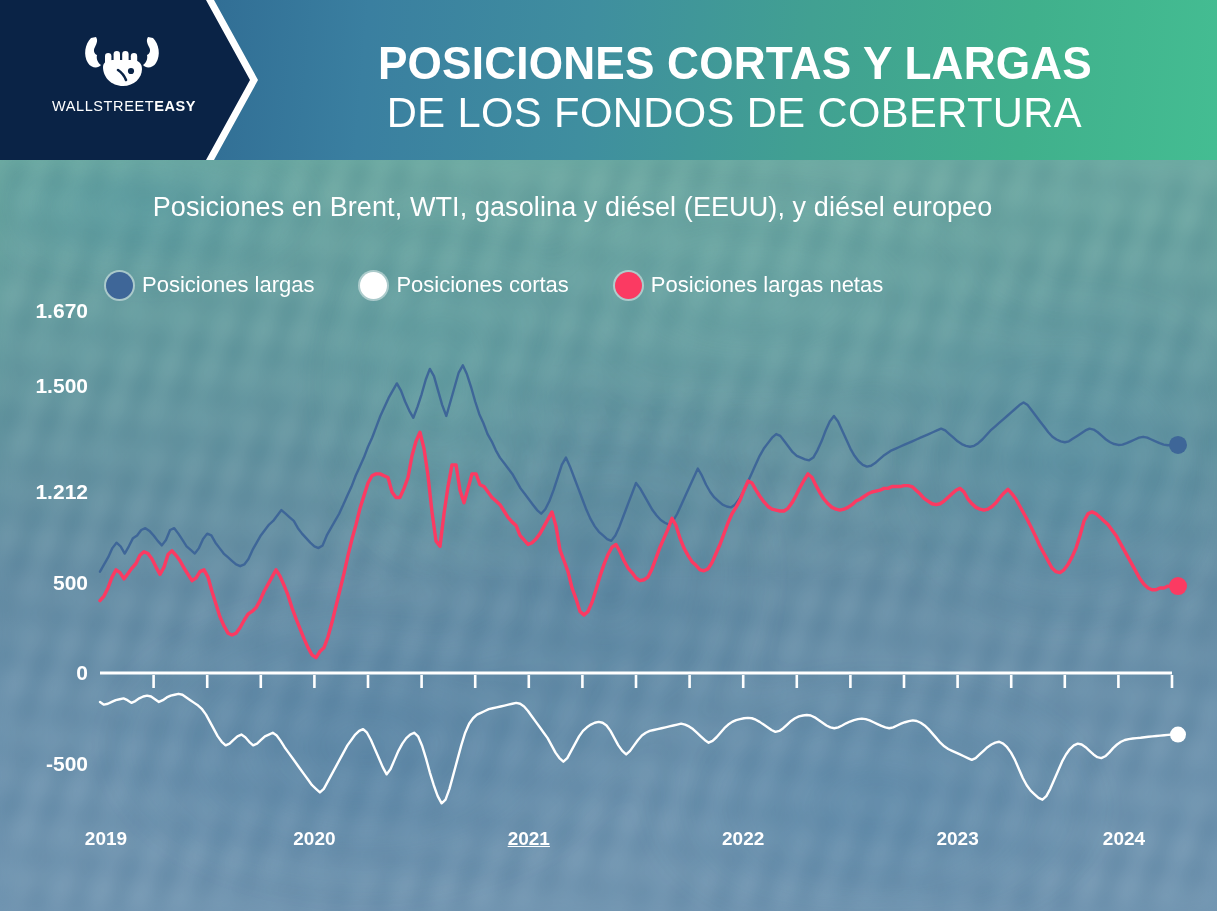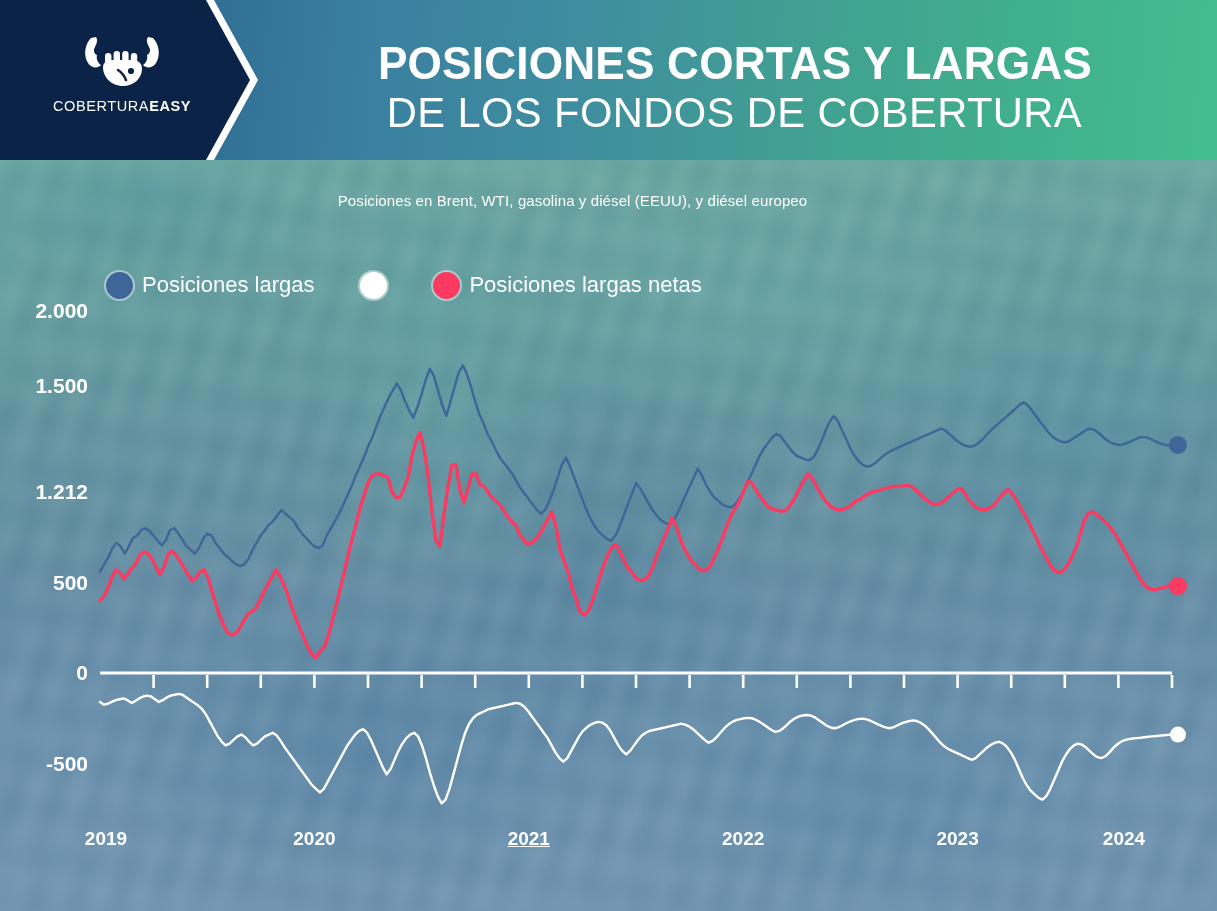--- a/index.html
+++ b/index.html
@@ -153,21 +153,21 @@
     margin-top: 2px;
     transform: scaleX(0.97);
   }
 
   
   .subtitle {
     position: absolute;
     left: 0; top: 192px;
     width: 1145px;
     text-align: center;
-    font-size: 15px;
+    font-size: 27px;
     color: #ffffff;
     font-weight: 400;
     letter-spacing: 0.1px;
   }
   .legend {
     position: absolute;
     left: 106px; top: 272px;
     display: flex;
     align-items: center;
     gap: 46px;
@@ -237,38 +237,39 @@
           <path d="M79 2 C85 8, 87 19, 82 27 C79 32, 72 33, 69 29 C72 27, 74 23, 73 19 C76 18, 77 14, 75 11 C73 7, 72 4, 74 1 Z"></path>
           <rect x="31" y="17" width="6.4" height="17" rx="3.2"></rect>
           <rect x="39.6" y="15" width="6.4" height="19" rx="3.2"></rect>
           <rect x="48.2" y="15" width="6.4" height="19" rx="3.2"></rect>
           <rect x="56.8" y="17" width="6.4" height="17" rx="3.2"></rect>
           <path d="M29 31 C29 26, 34 24, 40 24 L58 24 C64 24, 68 27, 68 33 C68 42, 60 50, 49 50 C37 50, 29 41, 29 31 Z"></path>
           <path d="M44 34 C47 36, 50 39, 52 44" stroke="#0a2346" stroke-width="2.6" fill="none" stroke-linecap="round"></path>
           <circle cx="57" cy="35" r="3.1" fill="#0a2346"></circle>
         </g>
       </svg>
-      <div class="logo-text"><span>COBERTURA</span><b>EASY</b></div>
+      <div class="logo-text"><span>WALLSTREET</span><b>EASY</b></div>
     </div>
 
     <div class="title-block">
       <div class="title-1">POSICIONES CORTAS Y LARGAS</div>
       <div class="title-2">DE LOS FONDOS DE COBERTURA</div>
     </div>
   </div>
 
   <div class="subtitle">Posiciones en Brent, WTI, gasolina y diésel (EEUU), y diésel europeo</div>
 
   <div class="legend">
     <div class="legend-item">
       <span class="legend-dot" id="sw0" style="background: rgb(62, 102, 152);"></span>
       <span class="legend-label">Posiciones largas</span>
     </div>
     <div class="legend-item">
       <span class="legend-dot" id="sw1" style="background: rgb(255, 255, 255);"></span>
+      <span class="legend-label">Posiciones cortas</span>
     </div>
     <div class="legend-item">
       <span class="legend-dot" id="sw2" style="background: rgb(251, 58, 98);"></span>
       <span class="legend-label">Posiciones largas netas</span>
     </div>
   </div>
 
   <div class="plot">
     <svg id="chart-svg" width="1217" height="911">
         <path d="M100.00 571.64L104.12 564.40L108.25 557.16L112.37 548.11L116.49 542.68L120.62 546.30L124.74 553.54L128.86 546.30L132.98 538.15L137.11 535.44L141.23 530.01L145.35 528.20L149.48 530.91L153.60 535.44L157.72 540.87L161.85 545.39L165.97 539.97L170.09 530.01L174.22 528.20L178.34 533.63L182.46 539.97L186.58 546.30L190.71 549.92L194.83 553.54L198.95 548.11L203.08 539.06L207.20 533.63L211.32 535.44L215.45 542.68L219.57 548.11L223.69 553.54L227.82 557.16L231.94 560.78L236.06 564.40L240.18 566.21L244.31 564.40L248.43 558.97L252.55 549.92L256.68 542.68L260.80 535.44L264.92 530.01L269.05 524.58L273.17 520.96L277.29 515.53L281.42 510.10L285.54 513.72L289.66 517.34L293.78 520.96L297.91 528.20L302.03 533.63L306.15 538.15L310.28 542.68L314.40 546.30L318.52 548.11L322.65 545.39L326.77 535.44L330.89 528.20L335.02 520.96L339.14 513.72L343.26 504.67L347.38 495.62L351.51 486.57L355.63 475.71L359.75 466.66L363.88 457.61L368.00 446.75L372.12 437.70L376.25 426.84L380.37 415.98L384.49 406.93L388.62 397.88L392.74 390.64L396.86 383.40L400.98 390.64L405.11 401.50L409.23 410.55L413.35 417.79L417.48 406.93L421.60 394.26L425.72 379.78L429.85 368.92L433.97 376.16L438.09 390.64L442.22 405.12L446.34 415.98L450.46 401.50L454.58 387.02L458.71 372.54L462.83 365.30L466.95 374.35L471.08 387.02L475.20 401.50L479.32 414.17L483.45 423.22L487.57 434.08L491.69 441.32L495.82 450.37L499.94 457.61L504.06 463.04L508.18 468.47L512.31 473.90L516.43 481.14L520.55 488.38L524.68 493.81L528.80 499.24L532.92 504.67L537.05 510.10L541.17 513.72L545.29 509.19L549.42 501.05L553.54 490.19L557.66 477.52L561.78 464.85L565.91 457.61L570.03 466.66L574.15 477.52L578.28 488.38L582.40 499.24L586.52 510.10L590.65 519.15L594.77 526.39L598.89 531.82L603.02 535.44L607.14 539.06L611.26 540.87L615.38 535.44L619.51 526.39L623.63 515.53L627.75 504.67L631.88 493.81L636.00 482.95L640.12 488.38L644.25 495.62L648.37 502.86L652.49 510.10L656.62 515.53L660.74 520.06L664.86 522.77L668.98 524.58L673.11 520.96L677.23 513.72L681.35 504.67L685.48 495.62L689.60 486.57L693.72 477.52L697.85 468.47L701.97 475.71L706.09 484.76L710.22 492.00L714.34 497.43L718.46 501.05L722.58 504.67L726.71 506.48L730.83 507.38L734.95 504.67L739.08 499.24L743.20 492.00L747.32 482.95L751.45 473.90L755.57 464.85L759.69 455.80L763.82 448.56L767.94 443.13L772.06 437.70L776.18 434.08L780.31 435.89L784.43 441.32L788.55 446.75L792.68 452.18L796.80 455.80L800.92 457.61L805.05 459.42L809.17 460.33L813.29 457.61L817.42 450.37L821.54 441.32L825.66 430.46L829.78 421.41L833.91 415.98L838.03 421.41L842.15 430.46L846.28 439.51L850.40 448.56L854.52 455.80L858.65 461.23L862.77 464.85L866.89 466.66L871.02 465.75L875.14 463.04L879.26 459.42L883.38 455.80L887.51 453.09L891.63 450.37L895.75 448.56L899.88 446.75L904.00 444.94L908.12 443.13L912.25 441.32L916.37 439.51L920.49 437.70L924.62 435.89L928.74 434.08L932.86 432.27L936.98 430.46L941.11 428.65L945.23 430.46L949.35 434.08L953.48 437.70L957.60 441.32L961.72 444.03L965.85 445.85L969.97 446.75L974.09 445.85L978.22 443.13L982.34 439.51L986.46 434.99L990.58 430.46L994.71 426.84L998.83 423.22L1002.95 419.60L1007.08 415.98L1011.20 412.36L1015.32 408.74L1019.45 405.12L1023.57 402.41L1027.69 405.12L1031.82 410.55L1035.94 415.98L1040.06 421.41L1044.18 426.84L1048.31 432.27L1052.43 436.80L1056.55 439.51L1060.68 441.32L1064.80 442.23L1068.92 441.32L1073.05 438.61L1077.17 435.89L1081.29 433.18L1085.42 430.46L1089.54 428.65L1093.66 429.56L1097.78 432.27L1101.91 435.89L1106.03 439.51L1110.15 442.23L1114.28 444.03L1118.40 444.94L1122.52 444.58L1126.65 443.13L1130.77 441.32L1134.89 439.51L1139.02 437.70L1143.14 436.80L1147.26 437.70L1151.38 439.51L1155.51 441.32L1159.63 443.13L1163.75 444.58L1167.88 445.30L1172.00 444.94" fill="none" stroke="#3e6698" stroke-width="2.4" stroke-linejoin="round" stroke-linecap="round"></path>
@@ -293,21 +294,21 @@
         <line x1="957.6" y1="675" x2="957.6" y2="688" stroke="#ffffff" stroke-width="2.6"></line>
         <line x1="1011.1999999999999" y1="675" x2="1011.1999999999999" y2="688" stroke="#ffffff" stroke-width="2.6"></line>
         <line x1="1064.8000000000002" y1="675" x2="1064.8000000000002" y2="688" stroke="#ffffff" stroke-width="2.6"></line>
         <line x1="1118.4" y1="675" x2="1118.4" y2="688" stroke="#ffffff" stroke-width="2.6"></line>
         <line x1="1172" y1="675" x2="1172" y2="688" stroke="#ffffff" stroke-width="2.6"></line>
         <circle cx="1178" cy="444.94" r="9" fill="#3e6698"></circle>
         <circle cx="1178" cy="734.54" r="8" fill="#ffffff"></circle>
         <circle cx="1178" cy="586.12" r="9" fill="#fb3a62"></circle>
       </svg>
     <div class="ylabels" id="ylabels">
-        <div class="ytick" style="top: 311px;">2.000</div>
+        <div class="ytick" style="top: 311px;">1.670</div>
         <div class="ytick" style="top: 386px;">1.500</div>
         <div class="ytick" style="top: 492px;">1.212</div>
         <div class="ytick" style="top: 582.5px;">500</div>
         <div class="ytick" style="top: 673px;">0</div>
         <div class="ytick" style="top: 763.5px;">-500</div>
       </div>
     <div class="xlabels" id="xlabels">
         <div class="xtick" style="left: 106px;">2019</div>
         <div class="xtick" style="left: 314.4px;">2020</div>
         <div class="xtick" style="left: 528.8px; text-decoration: underline;">2021</div>

